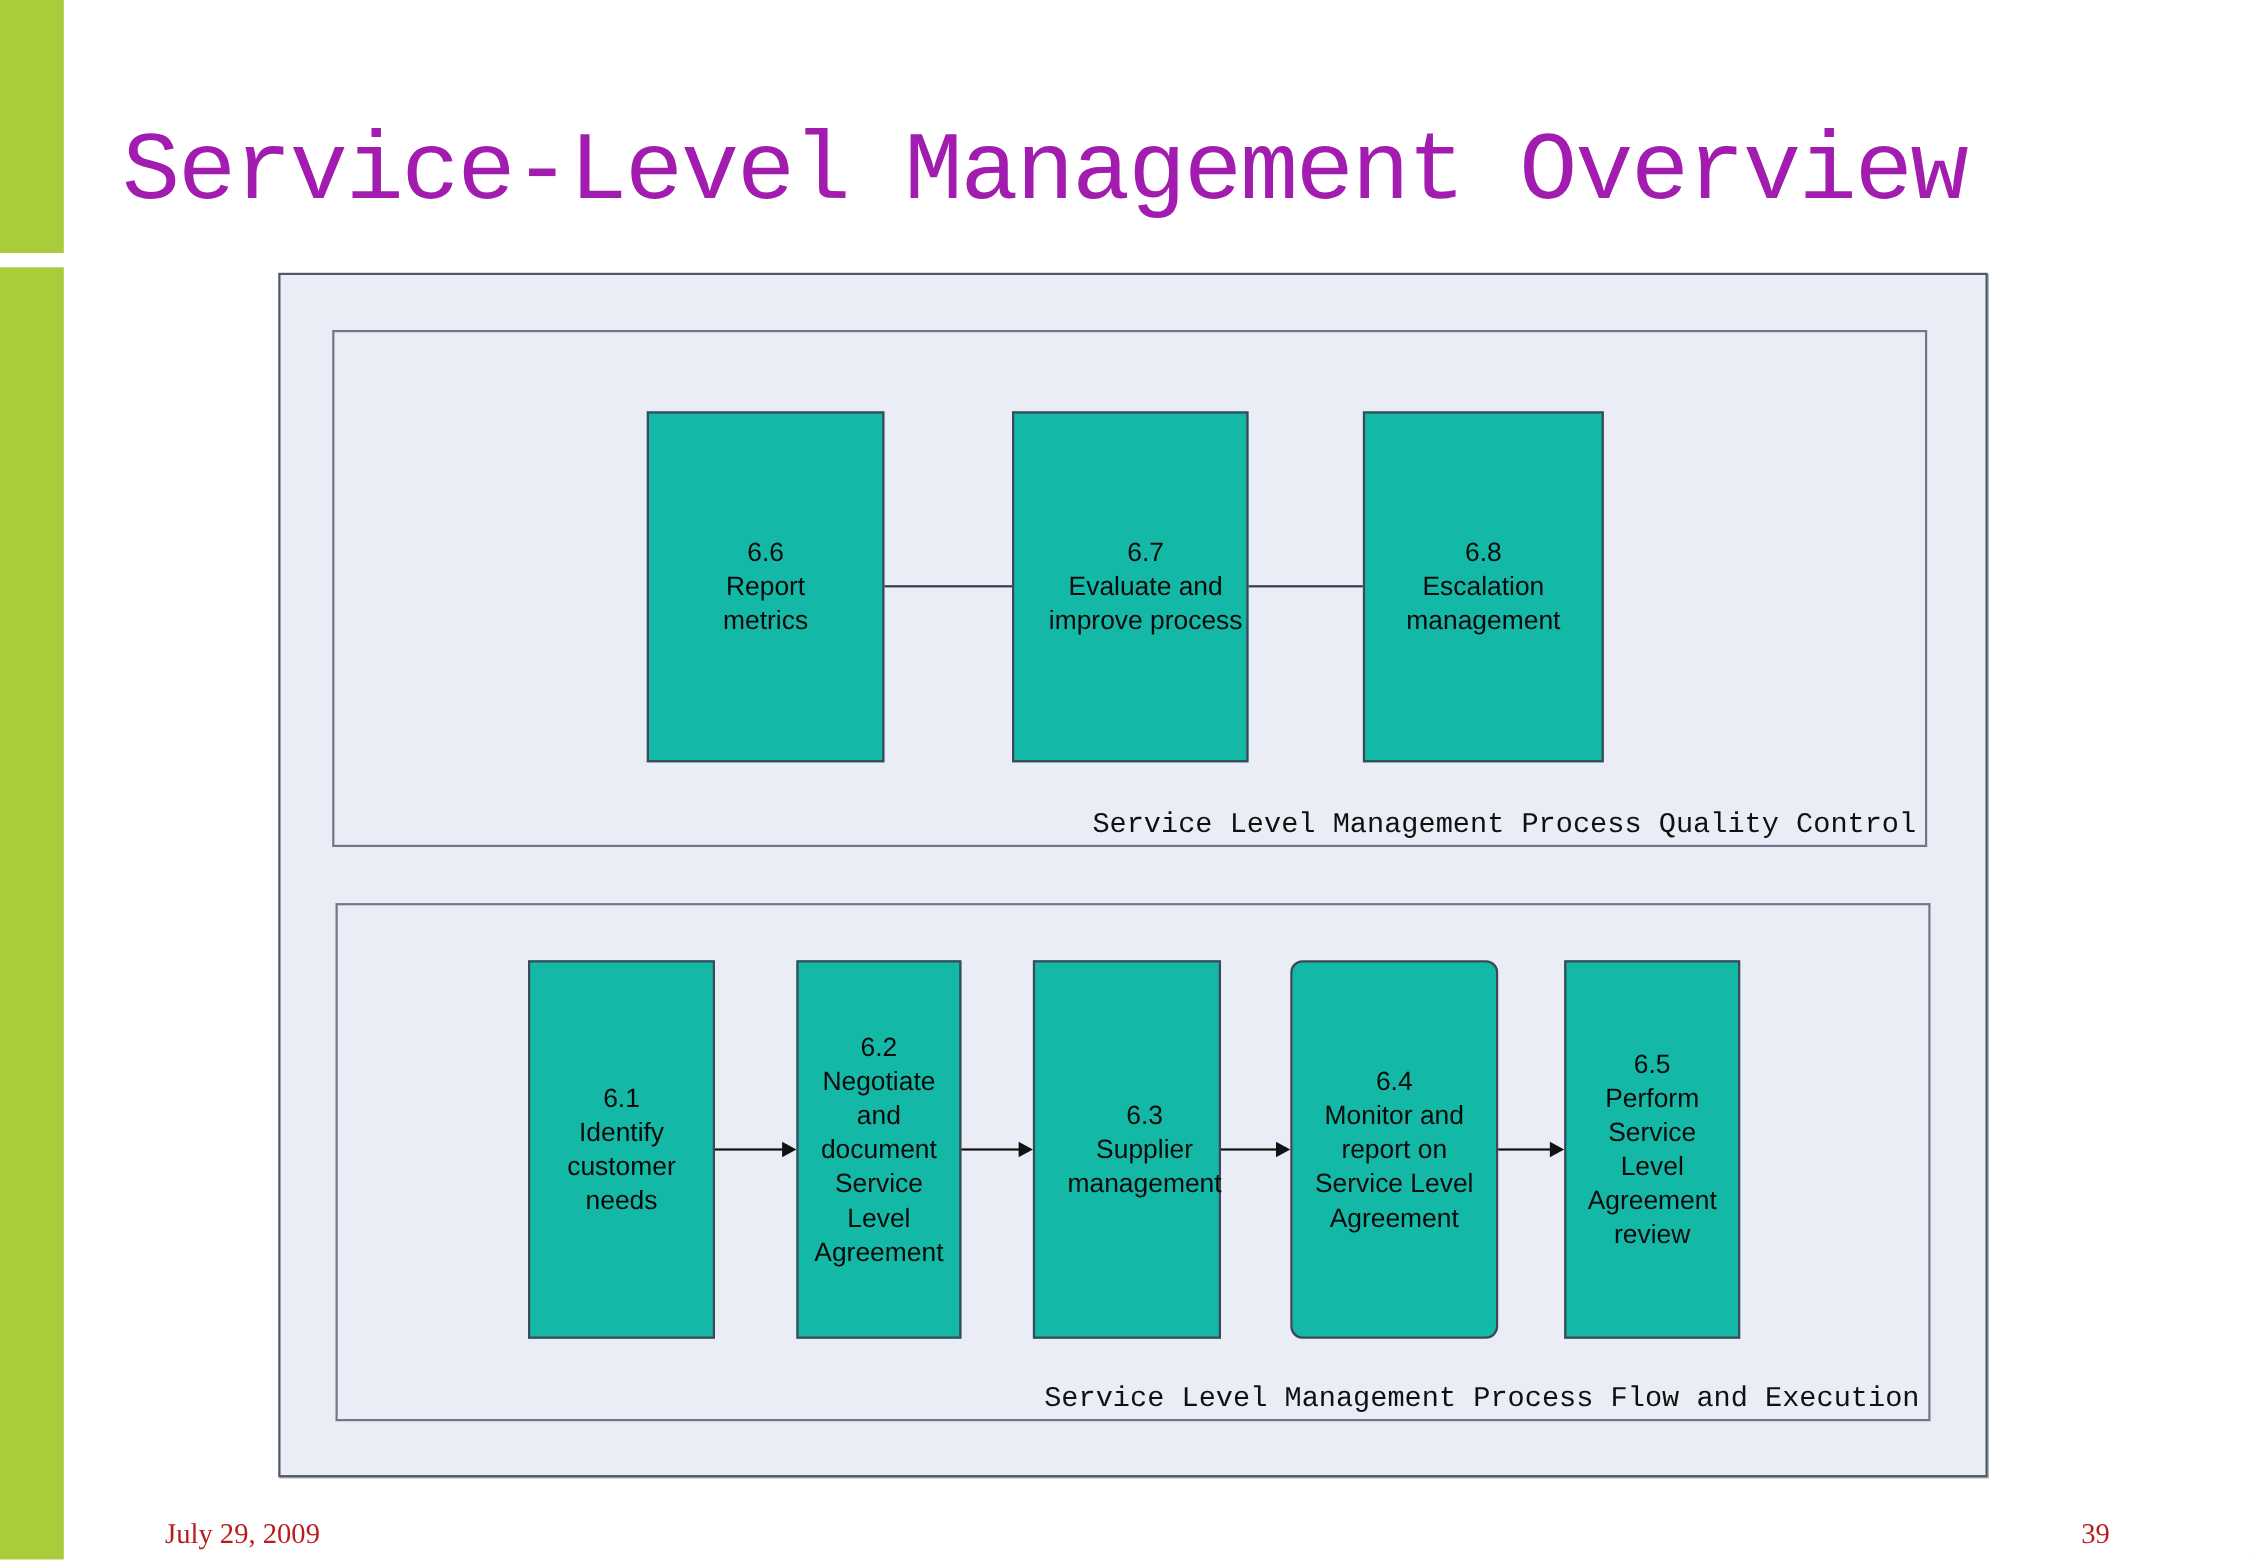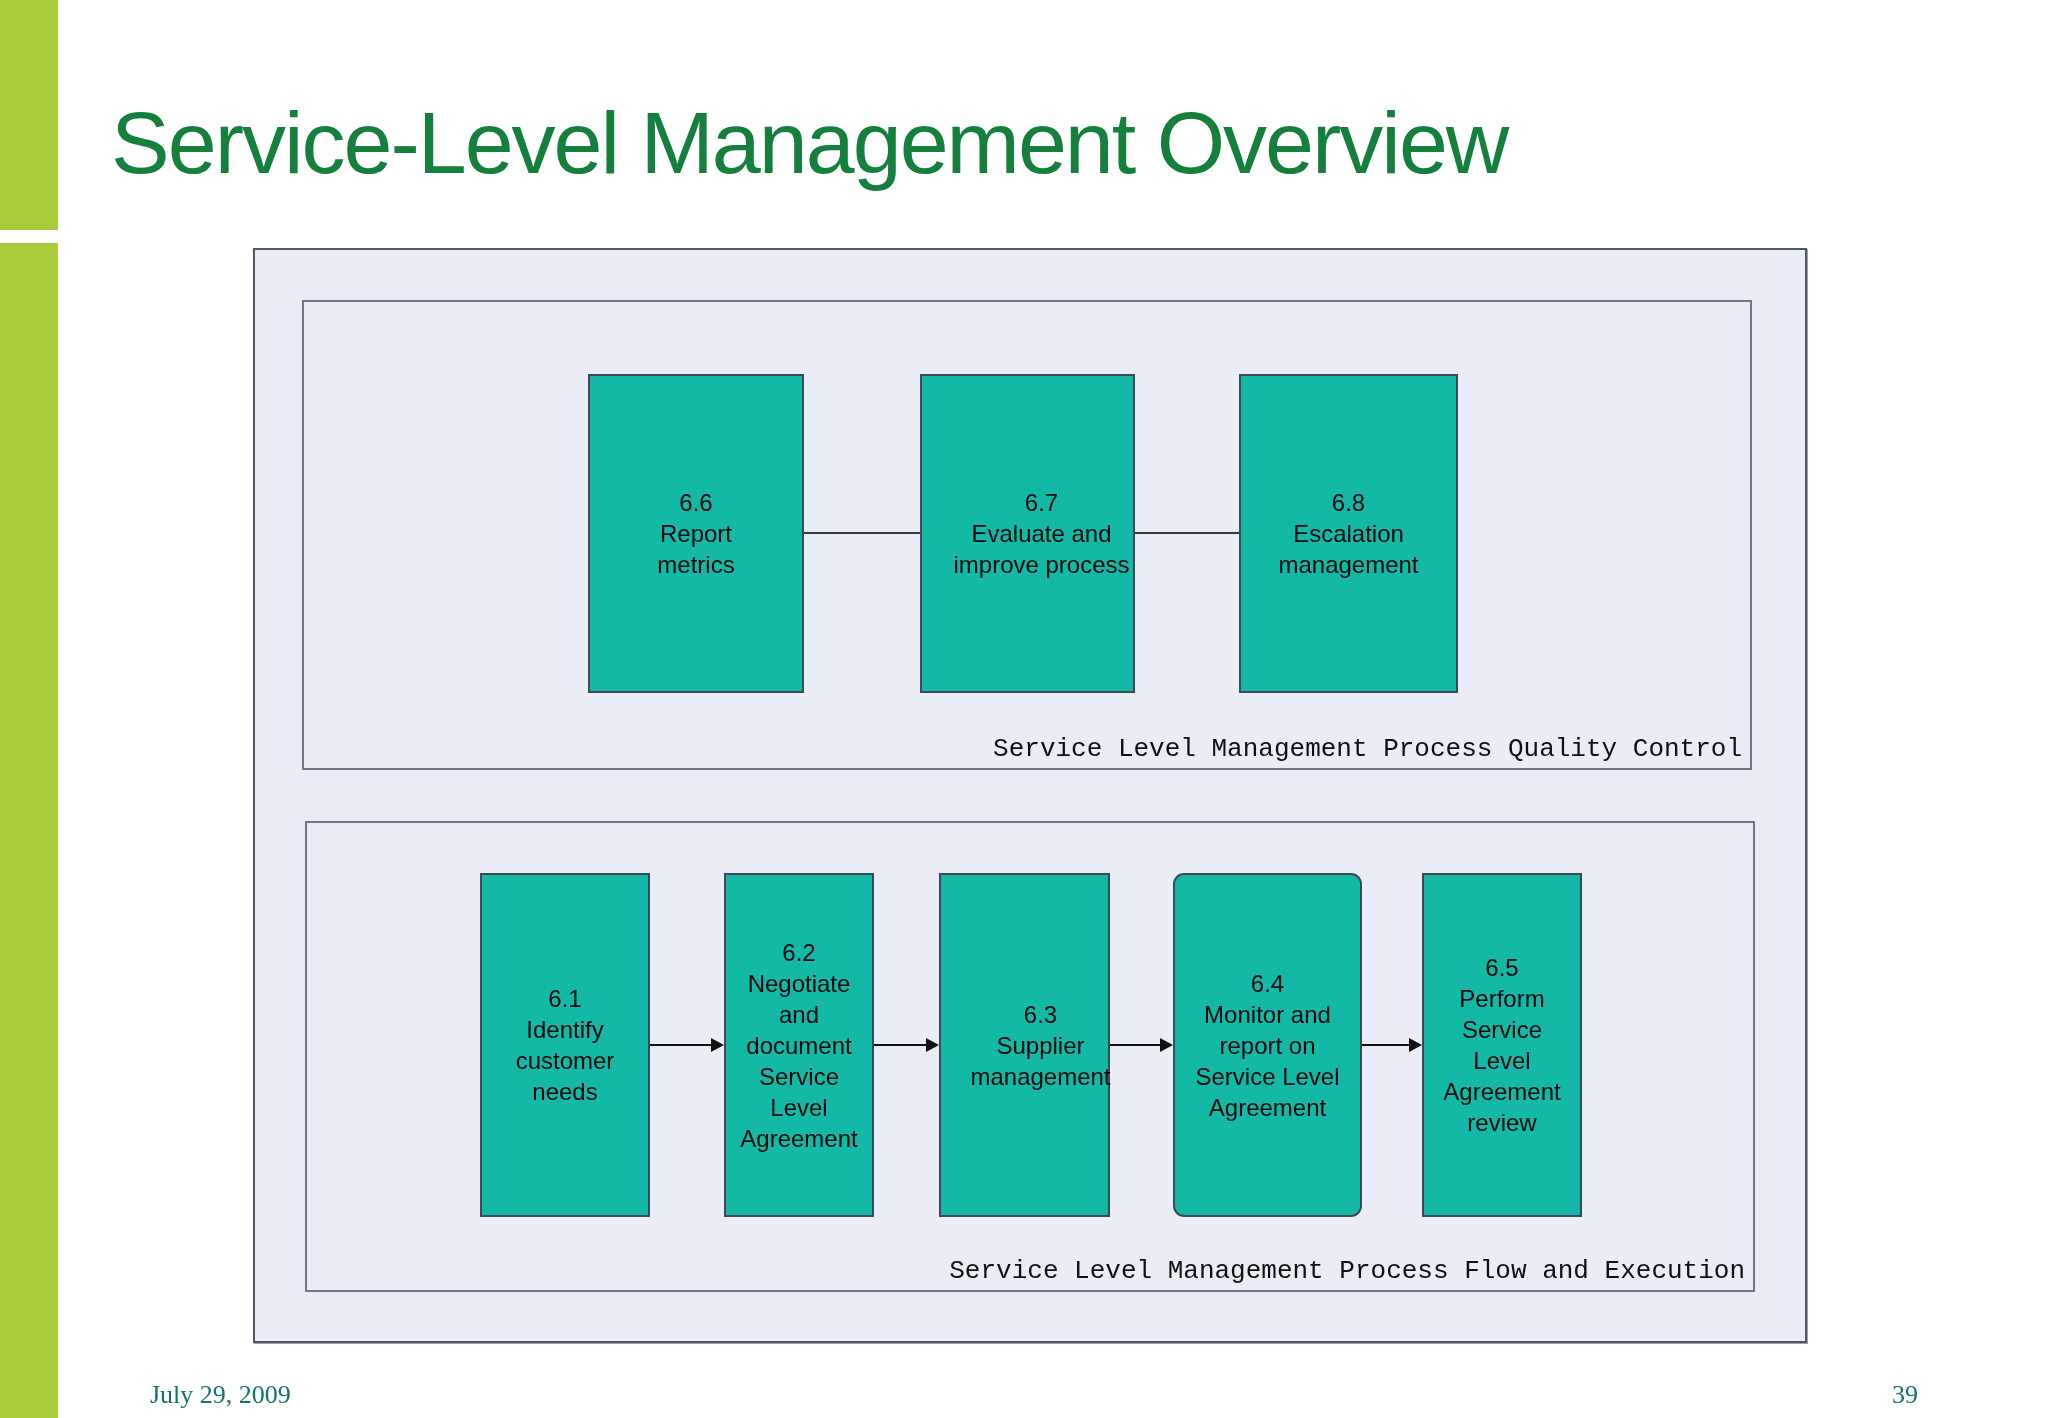--- a/index.html
+++ b/index.html
@@ -8,23 +8,23 @@
     position:relative; width:2048px; height:1418px;
     background:#ffffff; overflow:hidden;
     font-family:"Liberation Sans", sans-serif;
   }
   
   .accent-top  { position:absolute; left:0; top:0;    width:58px; height:230px;  background:#A8CC3A; }
   .accent-main { position:absolute; left:0; top:243px; width:58px; height:1175px; background:#A8CC3A; }
 
   
   .title {
-    position:absolute; left:111px; top:92px;
-    font-family:Liberation Sans, sans-serif;
-    font-size:88px; letter-spacing:-2px; color:#15803d;
+    position:absolute; left:111px; top:108px;
+    font-family:Liberation Mono, monospace;
+    font-size:88px; letter-spacing:-2px; color:#a21caf;
     white-space:nowrap; font-weight:400;
   }
 
   
   .diagram {
     position:absolute; left:253px; top:248px; width:1554px; height:1095px;
     background:#EAEDF6; border:2px solid #4F5866;
     box-shadow:1px 1px 0 #9aa2b0;
   }
   .panel {
@@ -73,21 +73,21 @@
   }
   .a1 { left:343px;  width:62px; }
   .a2 { left:567px;  width:53px; }
   .a3 { left:803px;  width:51px; }
   .a4 { left:1055px; width:48px; }
 
   
   .footer-date, .page-number {
     position:absolute; top:1380px;
     font-family:"Liberation Serif", serif;
-    font-size:26px; color:#0f766e;
+    font-size:26px; color:#b91c1c;
   }
   .footer-date { left:150px; }
   .page-number { left:1892px; width:56px; text-align:left; }
 </style>
 </head>
 <body>
 
 <div class="slide">
 
   <div class="accent-top"></div>

